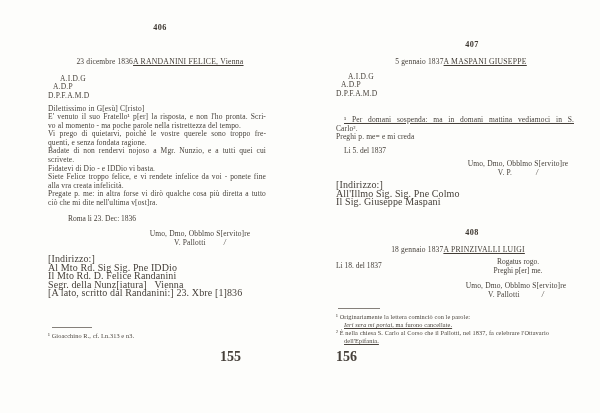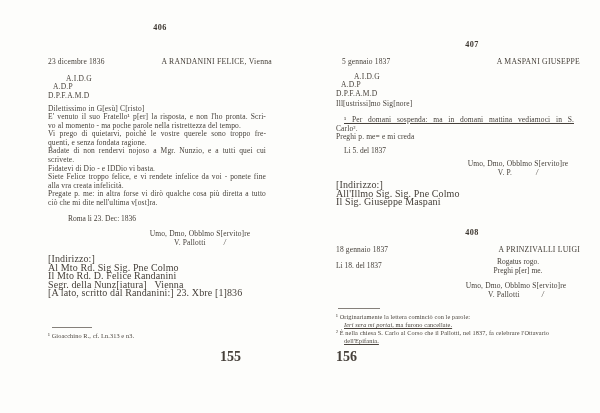--- a/index.html
+++ b/index.html
@@ -15,26 +15,26 @@
   .page.right{left:336px;width:244px;}
   .abs{position:absolute;left:0;right:0;}
 
   .hdr{
     text-align:center;
     font-size:8.2px;font-weight:bold;color:#3c362f;
     letter-spacing:0.4px;
   }
   .hdr.shift{text-indent:28px;}
 
-  .daterow{display:flex;justify-content:space-between;align-items:baseline;}
+  .daterow{display:flex;justify-content:center;align-items:baseline;}
   .date{font-size:7.5px;letter-spacing:0.15px;}
-  .addr-to{font-size:7.7px;letter-spacing:0.25px;color:#423c35;}
+  .addr-to{font-size:7.7px;letter-spacing:0.25px;color:#423c35;text-decoration:underline;}
 
   .invoc{font-size:7.5px;line-height:8.3px;letter-spacing:0.2px;}
-  .invoc .line:nth-child(1){margin-left:18px;}
+  .invoc .line:nth-child(1){margin-left:12px;}
   .invoc .line:nth-child(2){margin-left:5px;}
 
   .salut{font-size:7.5px;letter-spacing:0.15px;}
 
   .body{font-size:7.5px;line-height:8.6px;letter-spacing:0.12px;}
   .page.left .body{width:218px;}
   .page.right .body{width:238px;}
   .body .line{white-space:normal;}
   .line.j{text-align:justify;text-align-last:justify;}
   .line.ind{text-indent:8px;text-decoration:underline;}
@@ -91,21 +91,21 @@
         <div class="line">ciò che mi dite nell'ultima v[ost]ra.</div>
       </div>
 
     <div class="dateline dl-left20 abs" style="top:214px">Roma li 23. Dec: 1836</div>
 
     <div class="sig abs" style="top:230px;left:40px;width:224px">
       <div class="line">Umo, Dmo, Obblmo S[ervito]re</div>
       <div class="line"><span>V. Pallotti</span><span class="flourish">/</span></div>
     </div>
 
-    <div class="addr abs" style="top:255px"><div class="line">[Indirizzo:]</div><div class="line">Al Mto Rd. Sig Sig. Pne Colmo</div><div class="line">Il Mto Rd. D. Felice Randanini</div><div class="line">Segr. della Nunz[iatura]&nbsp;&nbsp;&nbsp;Vienna</div><div class="line">[A lato, scritto dal Randanini:] 23. Xbre [1]836</div></div>
+    <div class="addr abs" style="top:255px"><div class="line">[Indirizzo:]</div><div class="line">Al Mto Rd. Sig Sig. Pne IDDio</div><div class="line">Il Mto Rd. D. Felice Randanini</div><div class="line">Segr. della Nunz[iatura]&nbsp;&nbsp;&nbsp;Vienna</div><div class="line">[A lato, scritto dal Randanini:] 23. Xbre [1]836</div></div>
 
     <div class="fnrule" style="top:327px;left:4px;width:40px"></div>
 
     <div class="footnote abs" style="top:332px">¹ Gioacchino R., cf. I.n.313 e n3.</div>
 
     <div class="pagenum" style="top:349px;left:172px">155</div>
   </div>
 
   <div class="page right">
     <div class="hdr shift abs" style="top:40px">407</div>
@@ -114,21 +114,20 @@
       <span class="date" style="padding-left:6px">5 gennaio 1837</span>
       <span class="addr-to">A MASPANI GIUSEPPE</span>
     </div>
 
     <div class="invoc abs" style="top:73px">
         <div class="line">A.I.D.G</div>
         <div class="line">A.D.P</div>
         <div class="line">D.P.F.A.M.D</div>
       </div>
 
-    <div class="salut abs" style="top:99px">Ill[ustrissi]mo Sig[nore]</div>
 
     <div class="body abs" style="top:116px">
         <div class="line j ind">¹ Per domani sospenda: ma in domani mattina vediamoci in S.</div>
         <div class="line">Carlo².</div>
         <div class="line">Preghi p. me= e mi creda</div>
       </div>
 
     <div class="dateline dl-left8 abs" style="top:146px">Li 5. del 1837</div>
 
     <div class="sig abs" style="top:160px;left:60px;width:244px">

